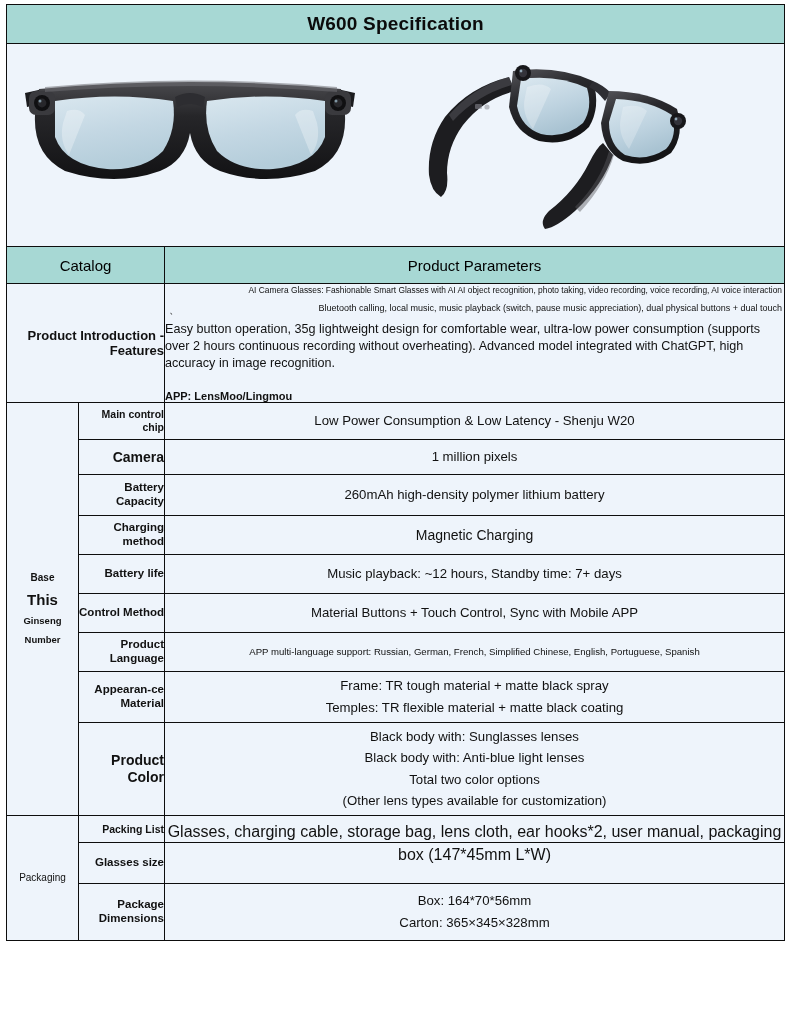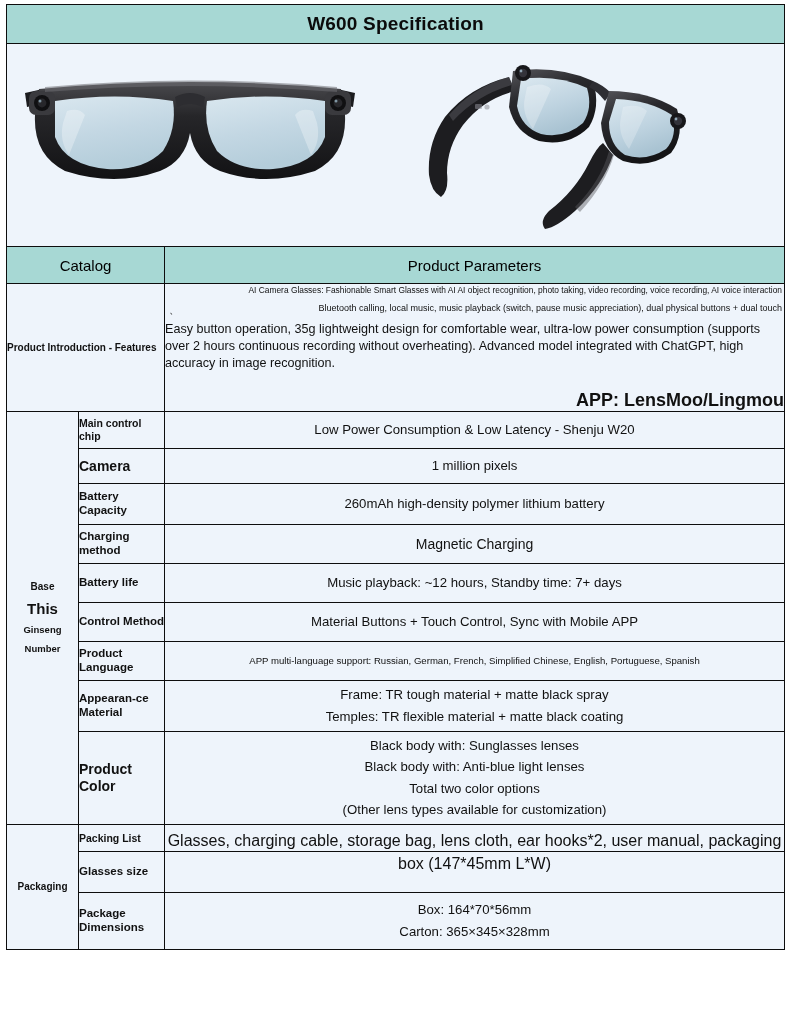--- a/index.html
+++ b/index.html
@@ -48,22 +48,22 @@
   
   .hdr{
     background:#a7d8d4 !important;
     text-align:center;
     font-size:15px;
     height:36px;
     color:#000000;
   }
   
   .feat-label{
-    text-align:left;
-    font-size:10px;
+    text-align:right;
+    font-size:13px;
     font-weight:bold;
     padding:2px;
   }
   .feat-body{
     padding:7px 8px 7px 10px;
     position:relative;
   }
   .feat-top{
     font-size:8.4px;
     text-align:right;
@@ -76,50 +76,50 @@
     line-height:1.5;
     padding:6px 2px 0 30px;
   }
   .feat-main{
     font-size:12.6px;
     line-height:1.38;
     padding-top:5px;
     text-align:left;
   }
   .feat-app{
-    font-size:18px;
+    font-size:11px;
     font-weight:bold;
     padding-top:17px;
-    text-align:right;
+    text-align:left;
   }
   .tick{
     position:absolute;left:4px;top:27px;
     font-size:11px;color:#333;
     transform:rotate(8deg);
   }
   
   .group-cell{
     text-align:center;
     padding:4px 2px;
     line-height:1.0;
   }
   .g1{font-size:10px;font-weight:bold;display:block;margin:9px 0;}
   .g2{font-size:15px;font-weight:bold;display:block;margin:9px 0;}
   .g3{font-size:9.5px;font-weight:bold;display:block;margin:9px 0;}
   .g4{font-size:9.5px;font-weight:bold;display:block;margin:9px 0;}
   .pack-label{
-    text-align:center;font-size:10px;font-weight:bold;margin-left:48px;
+    text-align:center;font-size:10px;font-weight:normal;margin-left:48px;
   }
   
   .pname{
     font-size:11.5px;
     font-weight:bold;
     padding:3px 2px 3px 5px;
     line-height:1.18;
-    text-align:left;
+    text-align:right;
   }
   .pname.big{font-size:14px;}
   .pname.small{font-size:10.5px;}
   
   .pval{
     text-align:center;
     font-size:13.2px;
     line-height:1.46;
     padding:6px 8px;
   }

